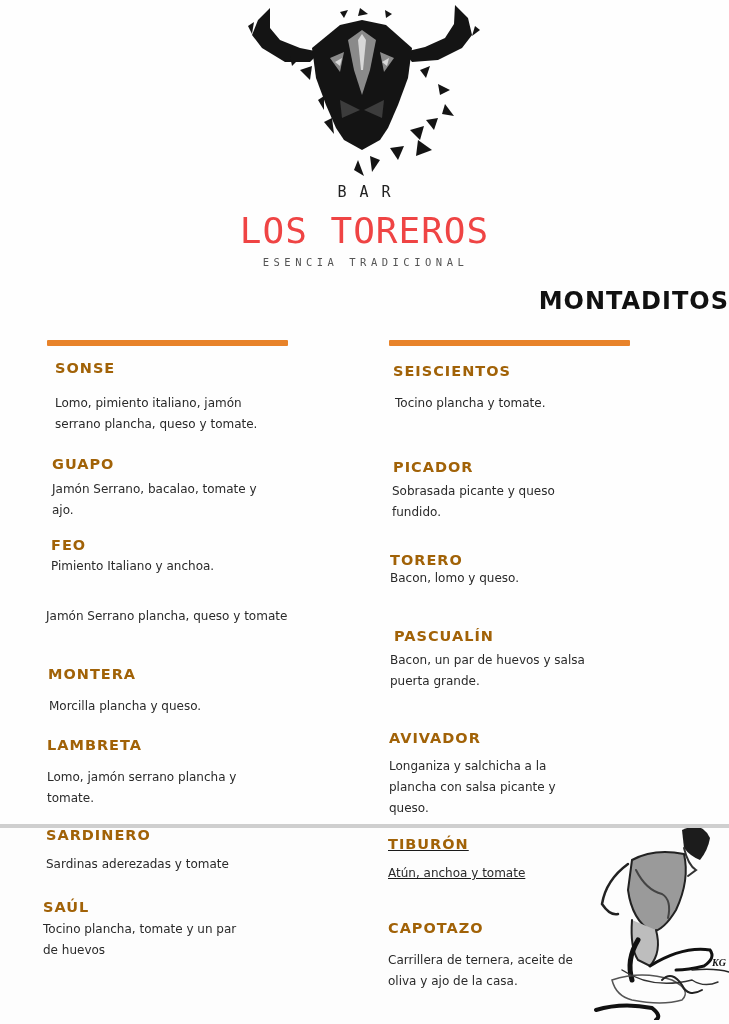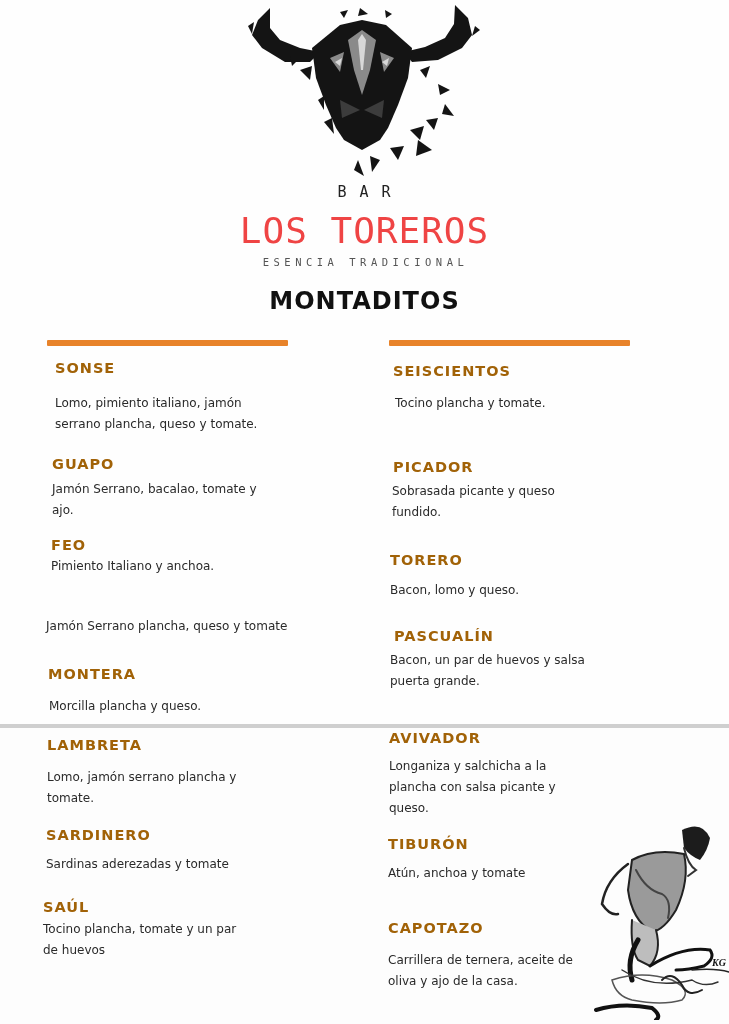--- a/index.html
+++ b/index.html
@@ -1,28 +1,28 @@
 <!DOCTYPE html>
 <html><head>
 <meta charset="utf-8">
 <style>
   * { box-sizing: border-box; margin: 0; padding: 0; }
   html, body { width: 729px; height: 1024px; background: #fdfdfd; overflow: hidden; }
   body { position: relative; font-family: "Liberation Sans", sans-serif; color: #1a1a1a; }
-  .page { position: absolute; left: 0; top: 0; width: 729px; height: 728px; background: #fefefe; }
+  .page { position: absolute; left: 0; top: 0; width: 729px; height: 828px; background: #fefefe; }
   .bottom-edge { position: absolute; left: 0; bottom: 0; width: 729px; height: 4px; background: #cfcfcf; }
 
   .logo { position: absolute; left: 240px; top: 0; width: 245px; height: 180px; }
   .bar-label { position: absolute; left: 0; width: 729px; top: 183px; text-align: center;
     font-family: "DejaVu Sans Mono", monospace; font-size: 15px; letter-spacing: 13px; color: #222; padding-left: 12px; }
   .brand { position: absolute; left: 0; width: 729px; top: 210px; text-align: center;
     font-family: "DejaVu Sans Mono", monospace; font-size: 36px; letter-spacing: 1px; color: #ef4444; font-weight: normal; }
   .tagline { position: absolute; left: 0; width: 729px; top: 256px; text-align: center;
     font-family: "DejaVu Sans Mono", monospace; font-size: 10.5px; letter-spacing: 4.5px; color: #555; padding-left: 2px; }
-  .section-title { position: absolute; left: 0; width: 729px; top: 287px; text-align: center;
+  .section-title { position: absolute; left: 0; width: 729px; top: 287px; text-align: right;
     font-family: "DejaVu Sans", sans-serif; font-weight: bold; font-size: 24px; letter-spacing: 1px; color: #111; }
 
   .rule { position: absolute; height: 6px; background: #e8832a; border-radius: 1px; }
   .rule.left { left: 47px; top: 340px; width: 241px; }
   .rule.right { left: 389px; top: 340px; width: 241px; }
 
   .item { position: absolute; }
   .item-name { font-family: "DejaVu Sans", sans-serif; font-weight: bold; font-size: 14.5px; letter-spacing: 1px; color: #a16207; white-space: nowrap; }
   .item-desc { font-family: "DejaVu Sans", sans-serif; font-size: 12px; line-height: 21px; color: #2a2a2a; white-space: pre-line; }
 
@@ -92,21 +92,21 @@
   <div class="item" style="left:52px; top:456px;">
     <div class="item-name">GUAPO</div>
     <div class="item-desc" style="margin-top:7px;">Jamón Serrano, bacalao, tomate y
 ajo.</div>
   </div>
   <div class="item" style="left:51px; top:537px;">
     <div class="item-name">FEO</div>
     <div class="item-desc" style="margin-top:3px;">Pimiento Italiano y anchoa.</div>
   </div>
   <div class="item" style="left:49px; top:597px;">
-    <div class="item-desc" style="margin-top:19px; margin-left:-3px;">Jamón Serrano plancha, queso y tomate</div>
+    <div class="item-desc" style="margin-top:9px; margin-left:-3px;">Jamón Serrano plancha, queso y tomate</div>
   </div>
   <div class="item" style="left:48px; top:666px;">
     <div class="item-name">MONTERA</div>
     <div class="item-desc" style="margin-top:14px; margin-left:1px;">Morcilla plancha y queso.</div>
   </div>
   <div class="item" style="left:47px; top:737px;">
     <div class="item-name">LAMBRETA</div>
     <div class="item-desc" style="margin-top:14px;">Lomo, jamón serrano plancha y
 tomate.</div>
   </div>
@@ -124,34 +124,34 @@
     <div class="item-name">SEISCIENTOS</div>
     <div class="item-desc" style="margin-top:14px; margin-left:2px;">Tocino plancha y tomate.</div>
   </div>
   <div class="item" style="left:393px; top:459px;">
     <div class="item-name">PICADOR</div>
     <div class="item-desc" style="margin-top:6px; margin-left:-1px;">Sobrasada picante y queso
 fundido.</div>
   </div>
   <div class="item" style="left:390px; top:552px;">
     <div class="item-name">TORERO</div>
-    <div class="item-desc" style="margin-top:12px;">Bacon, lomo y queso.</div>
+    <div class="item-desc" style="">Bacon, lomo y queso.</div>
   </div>
   <div class="item" style="left:394px; top:628px;">
     <div class="item-name">PASCUALÍN</div>
     <div class="item-desc" style="margin-top:6px; margin-left:-4px;">Bacon, un par de huevos y salsa
 puerta grande.</div>
   </div>
   <div class="item" style="left:389px; top:730px;">
     <div class="item-name">AVIVADOR</div>
     <div class="item-desc" style="margin-top:10px;">Longaniza y salchicha a la
 plancha con salsa picante y
 queso.</div>
   </div>
-  <div class="item" style="left:388px; top:836px;">
+  <div class="item" style="left:388px; top:836px;text-decoration:underline;">
     <div class="item-name">TIBURÓN</div>
     <div class="item-desc" style="margin-top:11px;">Atún, anchoa y tomate</div>
   </div>
   <div class="item" style="left:388px; top:920px;">
     <div class="item-name">CAPOTAZO</div>
     <div class="item-desc" style="margin-top:14px;">Carrillera de ternera, aceite de
 oliva y ajo de la casa.</div>
   </div>
 
   <svg class="illustration" viewBox="0 0 137 200" fill="none" stroke-linecap="round">

